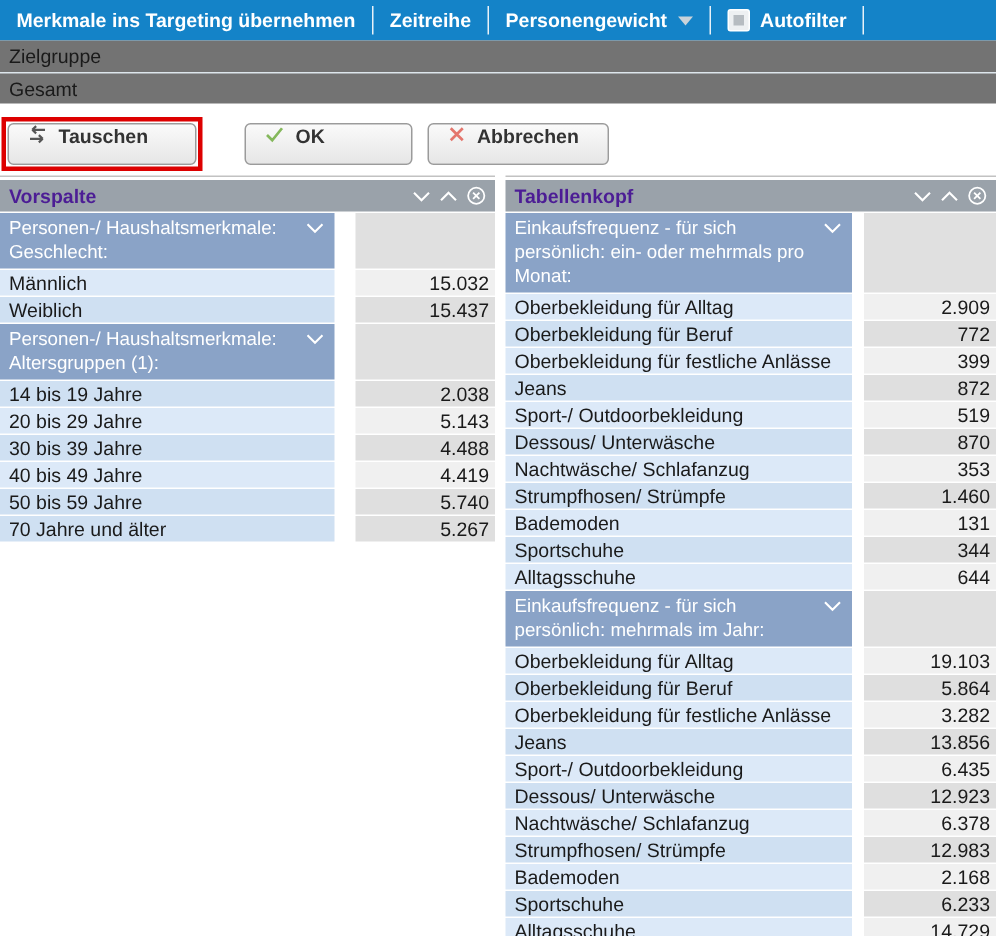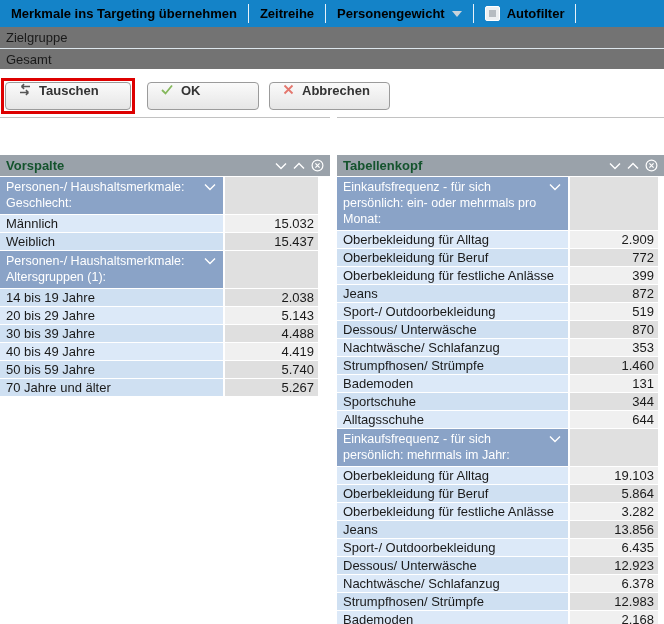--- a/index.html
+++ b/index.html
@@ -1,21 +1,21 @@
 <!DOCTYPE html>
 <html><head>
 <meta charset="utf-8">
 <style>
   * { margin:0; padding:0; box-sizing:border-box; }
   html,body { width:664px; height:624px; overflow:hidden; background:#fff;
               font-family:"Liberation Sans", sans-serif; color:#1a1a1a; }
 
   
   .toolbar { height:27px; background:#1483c8; display:flex; align-items:stretch; }
-  .tb-item { display:flex; align-items:center; gap:7px; color:#000000; font-weight:bold;
+  .tb-item { display:flex; align-items:center; gap:7px; color:#ffffff; font-weight:bold;
              font-size:13px; padding:0 11px; cursor:default; white-space:nowrap; }
   .tb-sep { width:1px; background:#e8f1f8; margin:4px 0; }
   .caret-down { width:0; height:0; border-left:5px solid transparent;
                 border-right:5px solid transparent; border-top:6px solid #c9d3da; }
   .cb { width:15px; height:15px; background:#edf0f2; border:1px solid #fff;
         border-radius:2px; position:relative; }
   .cb::after { content:''; position:absolute; inset:3px; background:#b6bcc1; }
 
   
   .tg { background:#737373; }
@@ -23,36 +23,36 @@
   .tg-row + .tg-row { border-top:1px solid #dde6ec; }
 
   
   .actions { display:flex; align-items:center; margin:9px 0 2px 1px; }
   .btn { height:28px; display:inline-flex; gap:7px;
          background:linear-gradient(#fafafa,#e6e6e6); border:1px solid #9b9b9b;
          border-radius:4px; font-weight:bold; font-size:13px; color:#333;
          padding:0 12px; cursor:pointer; font-family:"Liberation Sans",sans-serif; }
   .red-box { display:inline-block; border:3px solid #dd0000; padding:1px; }
   .red-box .btn { width:126px; }
-  .btn-ok { width:112px; margin-left:12px; }
+  .btn-ok { width:112px; margin-left:28px; }
   .btn-cancel { width:121px; margin-left:10px; }
   .btn svg { flex:0 0 auto; }
 
   
   .panels { display:flex; gap:7px; margin-top:3px; align-items:flex-start; }
   .panel { border-top:1px solid #c2c2c2; padding-top:2px; }
   .panel.left { width:330px; }
   .panel.right { width:327px; }
-  .p-title { height:21px; background:#9aa2aa; color:#14532d; font-weight:bold;
-             font-size:13px; display:flex; align-items:center; padding:0 6px;margin-top:35px; }
+  .p-title { height:21px; background:#9aa2aa; color:#4c1d95; font-weight:bold;
+             font-size:13px; display:flex; align-items:center; padding:0 6px; }
   .p-title .t { flex:1; }
   .p-ico { display:inline-flex; align-items:center; margin-left:6px; cursor:pointer; }
 
   .tbl { margin-top:1px; }
-  .row { display:flex; margin-bottom:1px; }
+  .row { display:flex; margin-bottom:1px;justify-content:space-between; }
   .cell { font-size:13px; }
   .label { width:223px; margin-right:2px; padding-left:6px; height:17px; line-height:17px;
            overflow:hidden; white-space:nowrap; }
   .val { width:93px; text-align:right; padding-right:4px; height:17px; line-height:17px; }
   .panel.right .label { width:231px; }
   .panel.right .val { width:88px; }
 
   .lite .label { background:#dcE9f8; background:#dce9f8; }
   .lite .val   { background:#f0f0f0; }
   .dark .label { background:#cfe0f2; }

